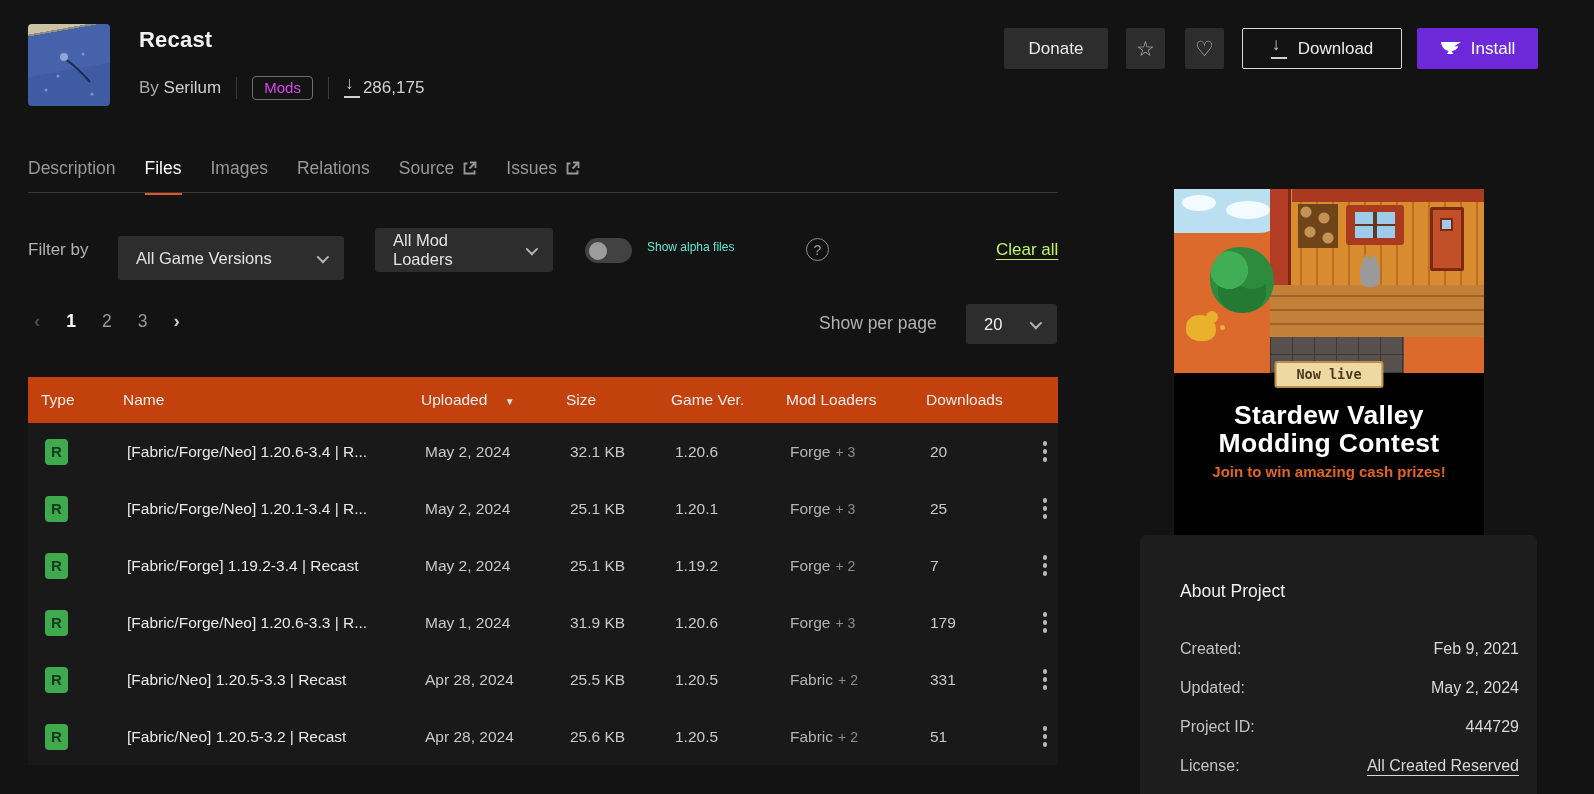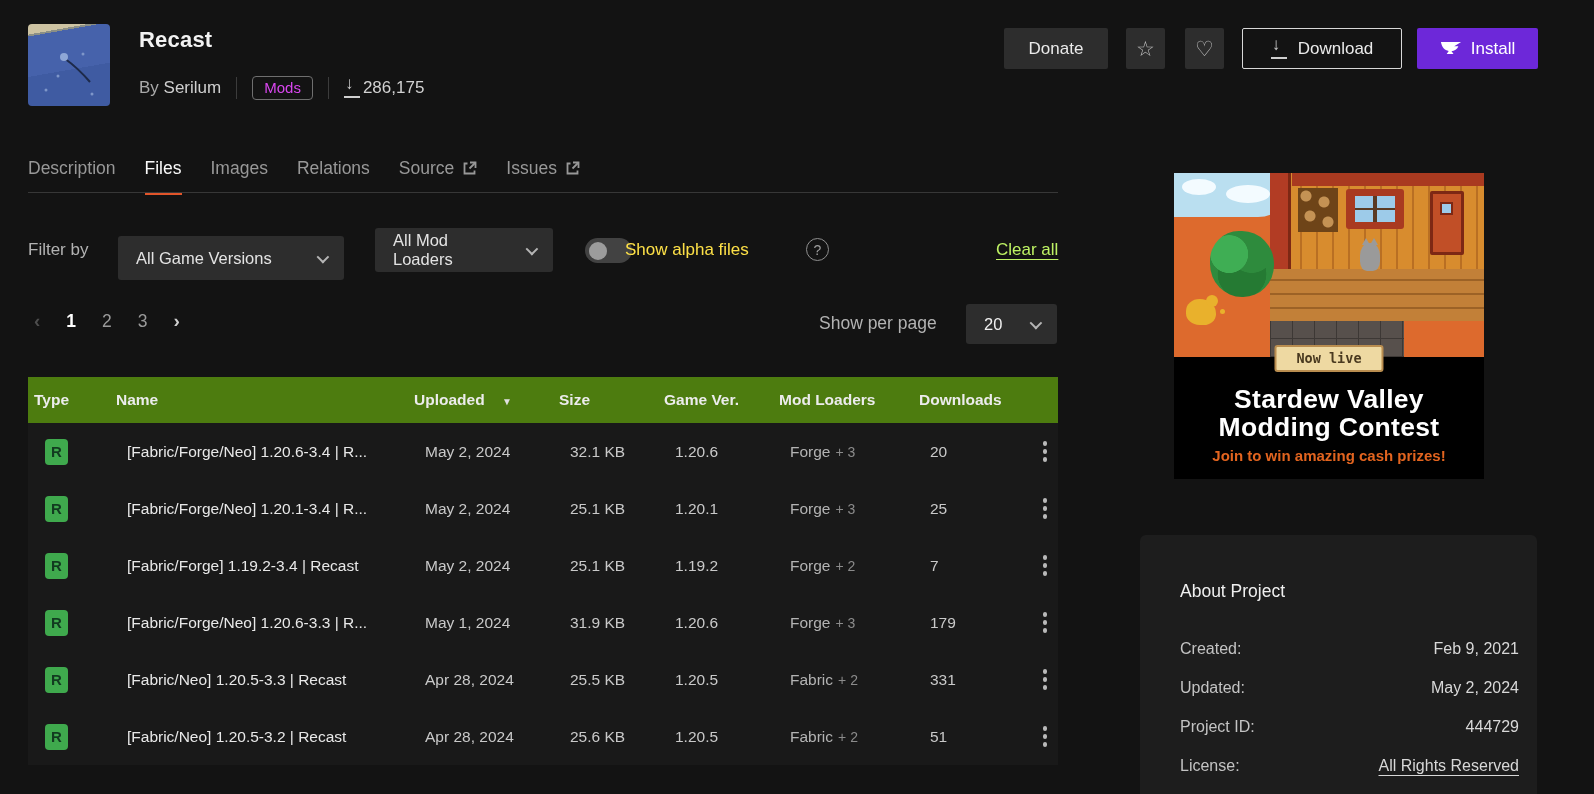--- a/index.html
+++ b/index.html
@@ -43,52 +43,52 @@
   
   .filter-label { position:absolute; left:28px; top:240px; font-size:17px; color:#b2b2b2; }
   .dropdown { position:absolute; height:44px; background:#2d2d2d; border-radius:3px; display:flex; align-items:center;
     justify-content:space-between; padding:0 18px; font-size:16.5px; color:#e3e3e3; cursor:pointer; }
   .dd-game { left:118px; top:228px; width:226px;margin-top:8px; }
   .dd-loader { left:375px; top:228px; width:178px; }
   .dd-perpage { left:966px; top:304px; width:91px; height:40px; color:#f0f0f0; }
   .chev { width:9px; height:9px; border-right:2px solid #b5b5b5; border-bottom:2px solid #b5b5b5; transform:rotate(45deg) translateY(-2px); margin-left:14px; }
   .toggle { position:absolute; left:585px; top:238px; width:47px; height:25px; border-radius:13px; background:#424242; cursor:pointer; }
   .toggle .knob { position:absolute; left:4px; top:3.5px; width:18px; height:18px; border-radius:50%; background:#9c9c9c; }
-  .alpha-label { position:absolute; left:625px; top:240px; font-size:17px; color:#fde047; }
+  .alpha-label { position:absolute; left:647px; top:240px; font-size:12px; color:#5eead4; }
   .help { position:absolute; left:806px; top:238px; width:23px; height:23px; border:1.5px solid #8f8f8f; border-radius:50%;
     color:#9e9e9e; font-size:14px; display:flex; align-items:center; justify-content:center; cursor:pointer; }
   .clear-all { position:absolute; left:996px; top:240px; font-size:17px; color:#bef264; text-decoration:underline; text-underline-offset:4px; cursor:pointer; }
 
   
   .pager { position:absolute; left:34px; top:310px; display:flex; align-items:center; gap:26px; font-size:17.5px; }
   .pg-arrow { color:#cfcfcf; font-size:19px; cursor:pointer; font-weight:700; }
   .pg-arrow.disabled { color:#4d4d4d; cursor:default; }
   .page-num { background:none; border:none; font-size:17.5px; color:#9a9a9a; cursor:pointer; font-family:inherit; }
   .page-num.current { color:#ffffff; font-weight:700; }
   .perpage-label { position:absolute; left:819px; top:313px; font-size:17.5px; color:#b2b2b2; }
 
   
   .table { position:absolute; left:28px; top:377px; width:1030px; }
-  .thead { height:46px; background:#4d7c0f; display:grid; align-items:center; padding-left:6px;
-    grid-template-columns:82px 298px 145px 105px 115px 140px 88px 1fr; font-size:15.5px; color:#ececec; font-weight:700; }
+  .thead { height:46px; background:#c2410c; display:grid; align-items:center; padding-left:13px;
+    grid-template-columns:82px 298px 145px 105px 115px 140px 88px 1fr; font-size:15.5px; color:#ececec; font-weight:400; }
   .tbody { background:#191919; }
   .trow { height:57px; display:grid; align-items:center; padding-left:17px;
     grid-template-columns:82px 298px 145px 105px 115px 140px 88px 1fr; font-size:15.5px; }
   .sort-caret { display:inline-block; margin-left:13px; font-size:10px; color:#e0e0e0; }
   .rbadge { display:inline-flex; align-items:center; justify-content:center; width:23px; height:26px; border-radius:4px;
     background:#3fa94d; color:#123b20; font-weight:700; font-size:15px; }
   .name-cell { color:#e8e8e8; cursor:pointer; white-space:nowrap; overflow:hidden; }
   .cell-dim { color:#c9c9c9; }
   .loaders { color:#b3b3b3; }
   .loaders .extra { color:#8b8b8b; margin-left:5px; font-size:14px; }
   .kebab { width:26px; height:30px; display:flex; flex-direction:column; align-items:center; justify-content:center; gap:3.5px; cursor:pointer; margin-left:14px; }
   .kebab i { width:4.5px; height:4.5px; border-radius:50%; background:#b9b9b9; }
 
   
-  .ad { position:absolute; left:1174px; top:173px; width:310px; height:306px; background:#000; overflow:hidden; cursor:pointer; }
+  .ad { position:absolute; left:1174px; top:189px; width:310px; height:346px; background:#000; overflow:hidden; cursor:pointer; }
   .ad-illus { position:absolute; left:0; top:0; width:310px; height:184px; background:#dd6a2d; overflow:hidden; }
   .sky { position:absolute; left:0; top:0; width:118px; height:44px; background:#badff0; border-bottom-right-radius:34px; }
   .cloud { position:absolute; background:#f3fbff; border-radius:50%; }
   .house { position:absolute; left:96px; top:0; width:214px; height:96px; background:repeating-linear-gradient(90deg,#d88c2e 0 14px,#b96f23 14px 16px); }
   .roofband { position:absolute; left:118px; top:0; width:192px; height:13px; background:#a93a20; }
   .pillar { position:absolute; left:96px; top:0; width:21px; height:96px; background:#b23c24; border-right:3px solid #7d2814; }
   .logs { position:absolute; left:124px; top:15px; width:40px; height:44px; background:#6e4418;
     background-image:radial-gradient(circle at 8px 8px,#c49254 5px,transparent 6px),radial-gradient(circle at 26px 14px,#c49254 5px,transparent 6px),radial-gradient(circle at 12px 28px,#c49254 5px,transparent 6px),radial-gradient(circle at 30px 34px,#c49254 5px,transparent 6px); }
   .window { position:absolute; left:172px; top:16px; width:58px; height:40px; background:#a93a20; border-radius:3px; }
   .window .panes { position:absolute; left:9px; top:7px; right:9px; bottom:7px; background:#9dcbe9;
@@ -401,16 +401,16 @@
       <div class="about-row">
     <span class="lbl">Updated:</span>
     <span class="val">May 2, 2024</span>
   </div>
       <div class="about-row">
     <span class="lbl">Project ID:</span>
     <span class="val">444729</span>
   </div>
       <div class="about-row">
     <span class="lbl">License:</span>
-    <span class="val link">All Rights Reserved</span>
+    <span class="val link">All Created Reserved</span>
   </div>
     </div>
 </div>
 
 </body></html>

